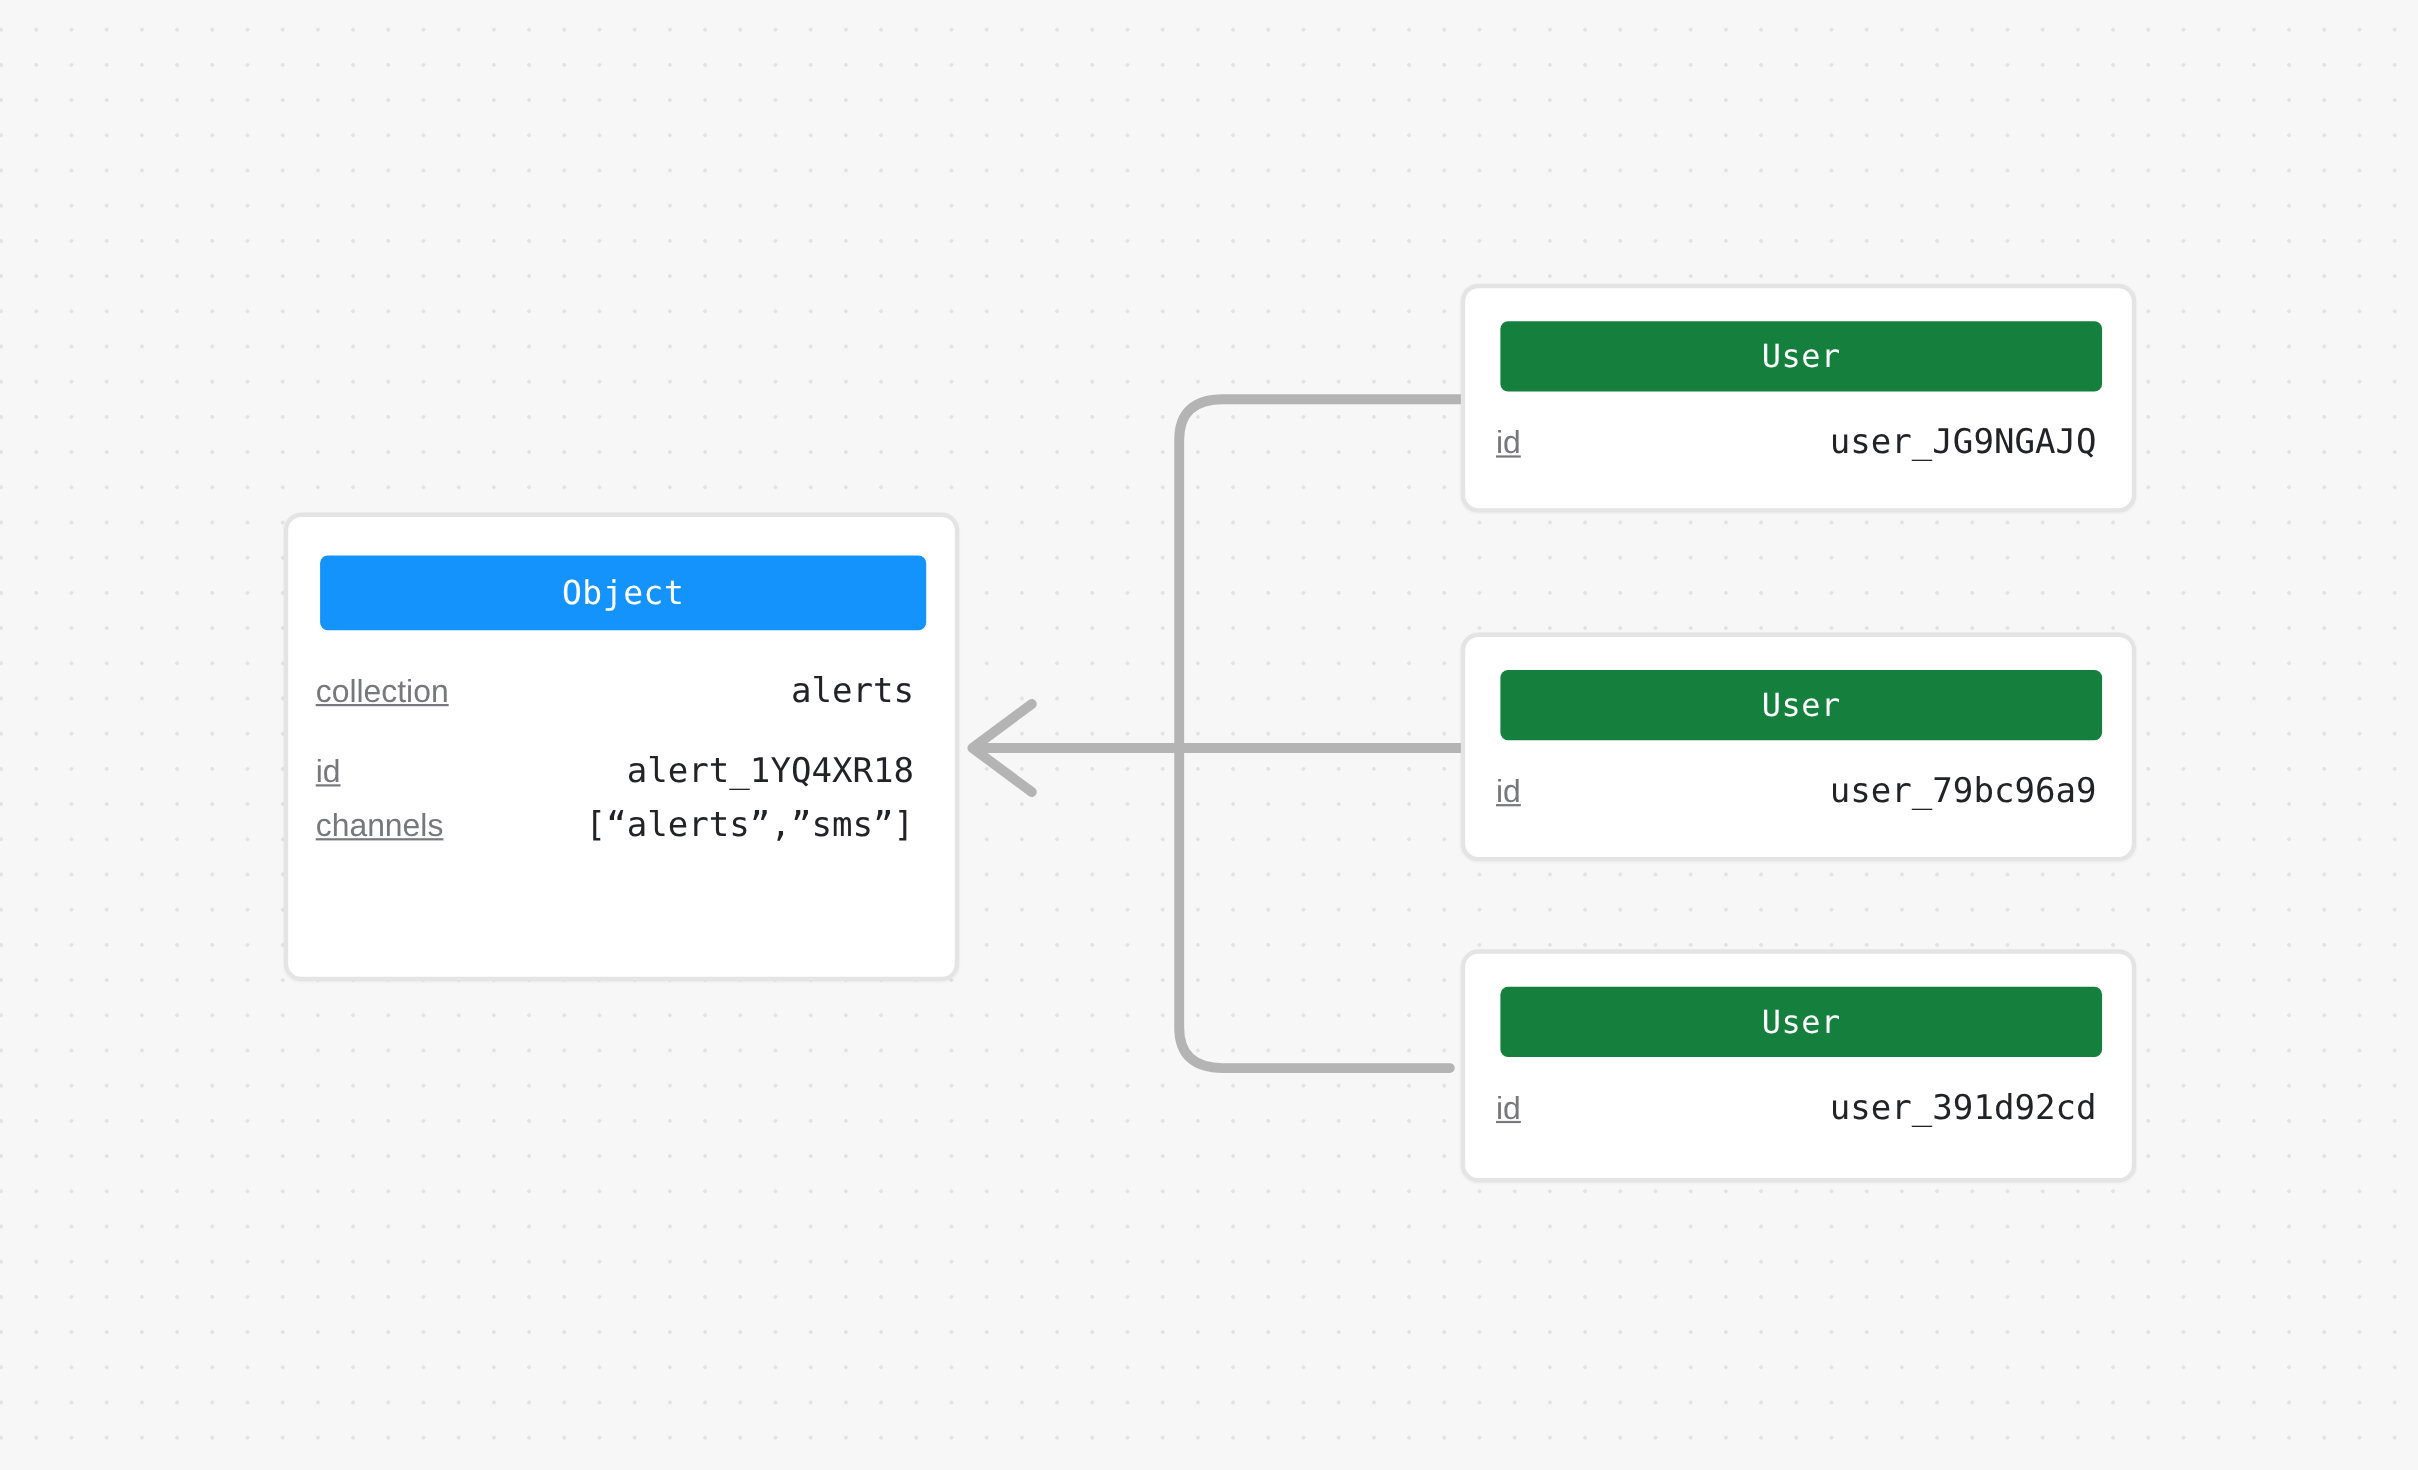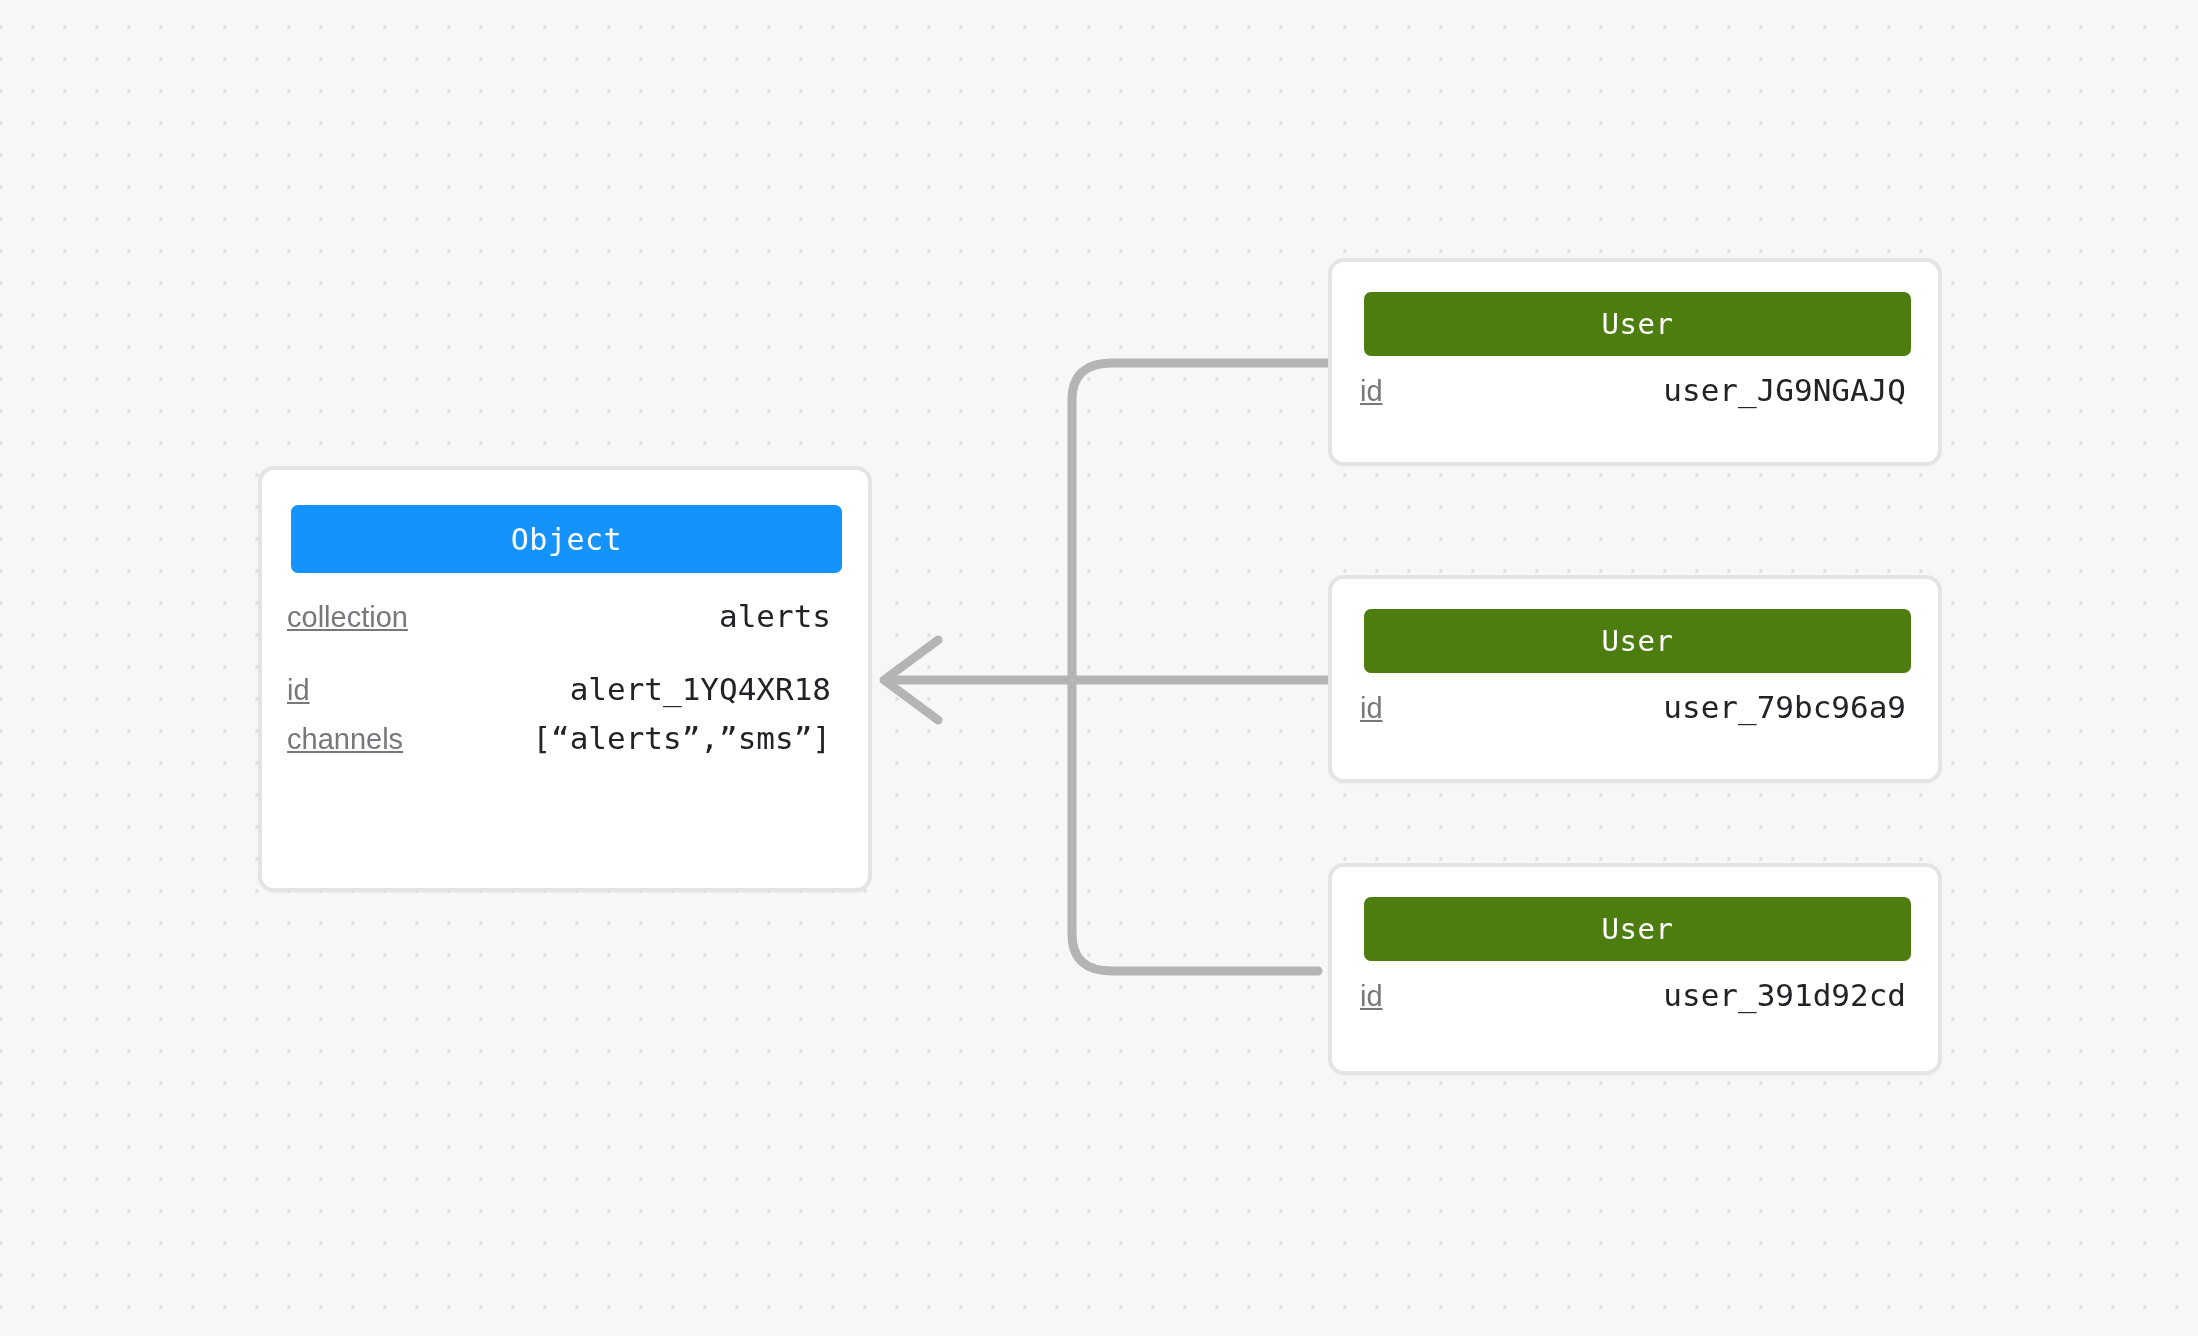--- a/index.html
+++ b/index.html
@@ -77,21 +77,21 @@
   
   .user-node {
     left: 1328px;
     width: 614px;
   }
   .user-node .card-header {
     left: 32px;
     top: 30px;
     width: 547px;
     height: 64px;
-    background: #4d7c0f;
+    background: #15803d;
     font-size: 29px;
   }
   #user-node-1 { top: 258px;  height: 208px; }
   #user-node-2 { top: 575px;  height: 208px; }
   #user-node-3 { top: 863px;  height: 212px; }
 
   
   .fields {
     position: absolute;
     left: 0;
@@ -116,20 +116,21 @@
     flex: 0 0 auto;
     text-decoration: underline;
   }
   .field-value {
     font-family: "DejaVu Sans Mono", "Liberation Mono", monospace;
     font-size: 31px;
     color: #222326;
     white-space: pre;
     text-align: right;
     flex: 0 0 auto;
+    margin-top: 12px;
   }
   #object-node .field-row { height: 49px; }
   .user-node .field-row { height: 49px; }
 </style>
 </head>
 <body>
 
 <div id="canvas">
 
   <svg id="connectors" viewBox="0 0 2198 1336" width="2198" height="1336" xmlns="http://www.w3.org/2000/svg">

